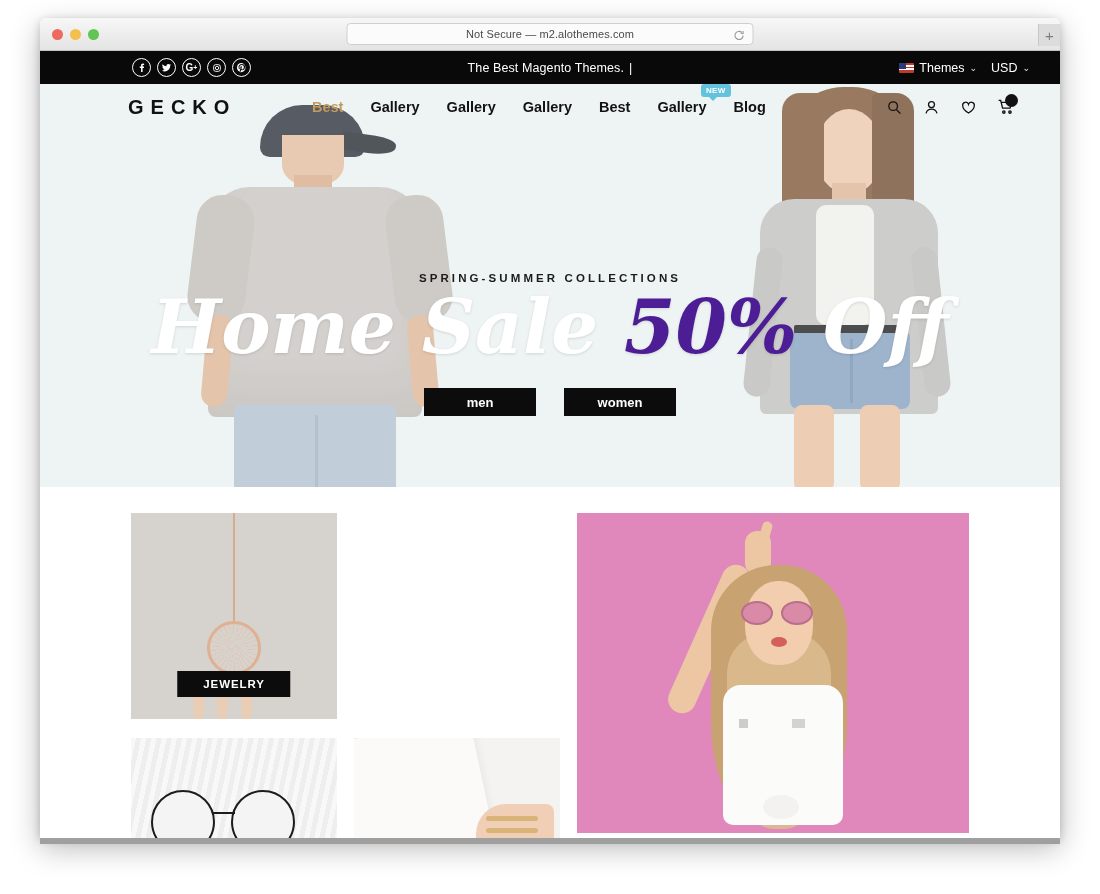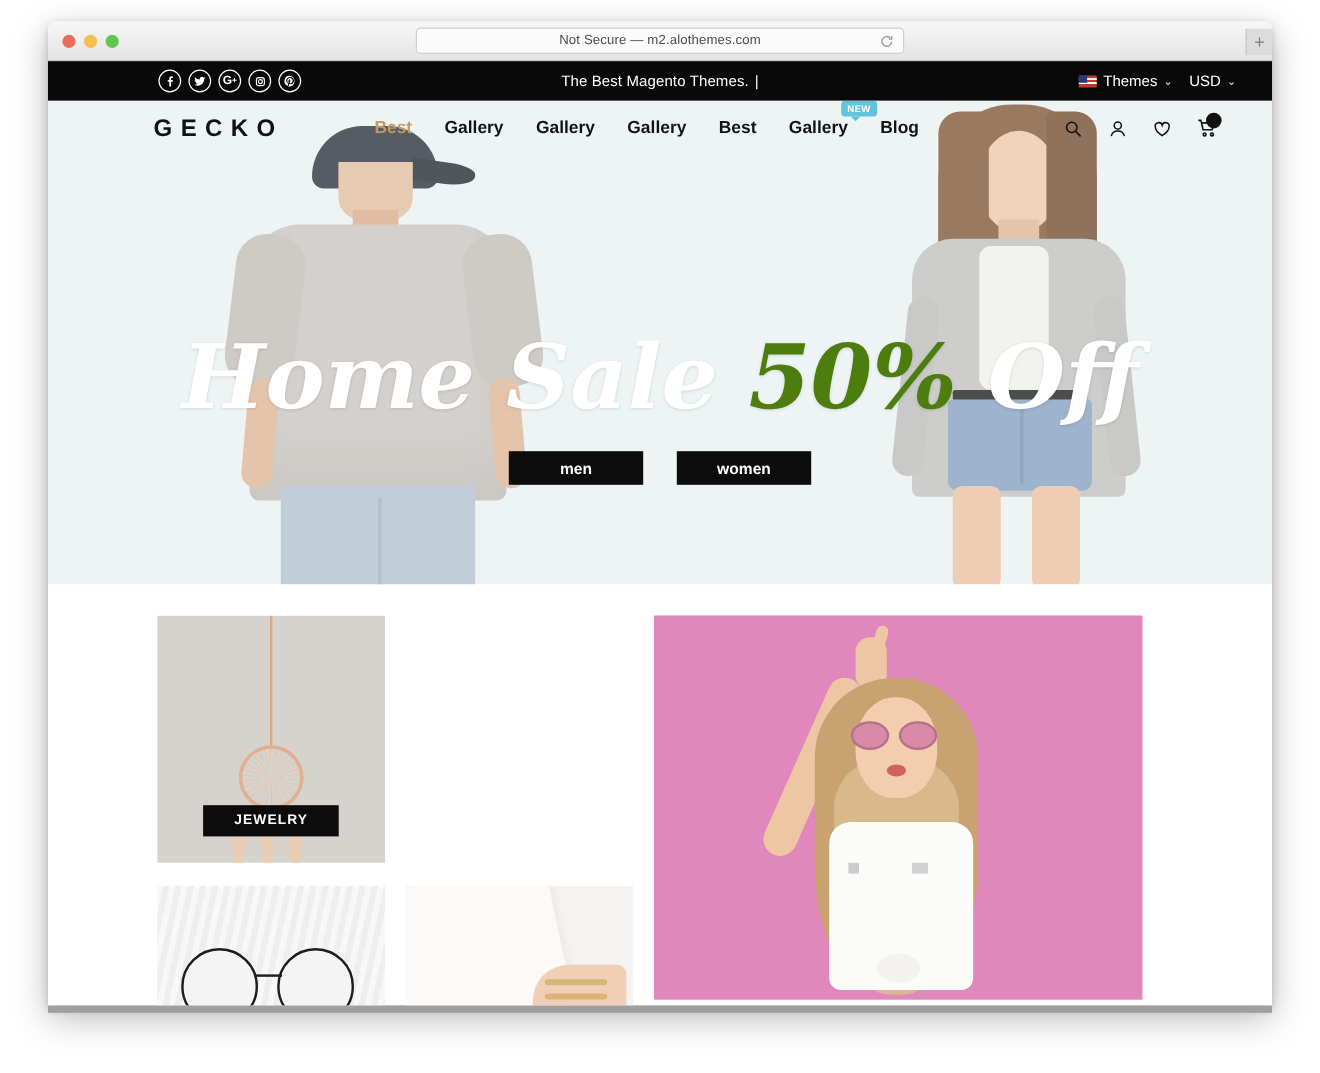--- a/index.html
+++ b/index.html
@@ -374,21 +374,21 @@
     margin-top: 6px;
     font-family: "DejaVu Serif", serif;
     font-style: italic;
     font-size: 74px;
     line-height: 1;
     font-weight: 700;
     color: #ffffff;
     text-shadow: 0 1px 3px rgba(0,0,0,.12);
     white-space: nowrap;
   }
-  .flash .red { color: #4d7c0f; }
+  .flash .red { color: #4c1d95; }
   .hero-btns {
     margin-top: 24px;
     display: flex;
     justify-content: center;
     gap: 28px;
   }
   .hbtn {
     width: 112px;
     height: 28px;
     background: #0c0c0c;
@@ -413,21 +413,21 @@
     width: 838px;
     margin: 0 auto;
     display: flex;
     gap: 17px;
   }
   .col-small { display: flex; flex-direction: column; gap: 19px; }
   .row { display: flex; gap: 17px; }
 
   .tile {
     position: relative;
-    width: 190px;
+    width: 206px;
     height: 206px;
     overflow: hidden;
   }
   .tile .label {
     position: absolute;
     left: 50%;
     transform: translateX(-50%);
     bottom: 22px;
     background: #0c0c0c;
     color: #ffffff;
@@ -665,20 +665,21 @@
               <path d="M1.8 2.6h2.3l2.1 8.6h8.3l1.9-6.3H5.2"></path>
               <circle cx="7.6" cy="15.6" r="1.3"></circle>
                 <circle cx="14.4" cy="15.6" r="1.3"></circle>
             </svg>
             <span class="cart-dot"></span>
           </span>
         </div>
       </div>
 
       <div class="hero-copy">
+        <div class="eyebrow">SPRING-SUMMER COLLECTIONS</div>
         <div class="flash">
           <span>Home Sale</span>
           <span class="red">50%</span>
           <span>Off</span>
         </div>
         <div class="hero-btns">
           <span class="hbtn">men</span>
           <span class="hbtn">women</span>
         </div>
       </div>

